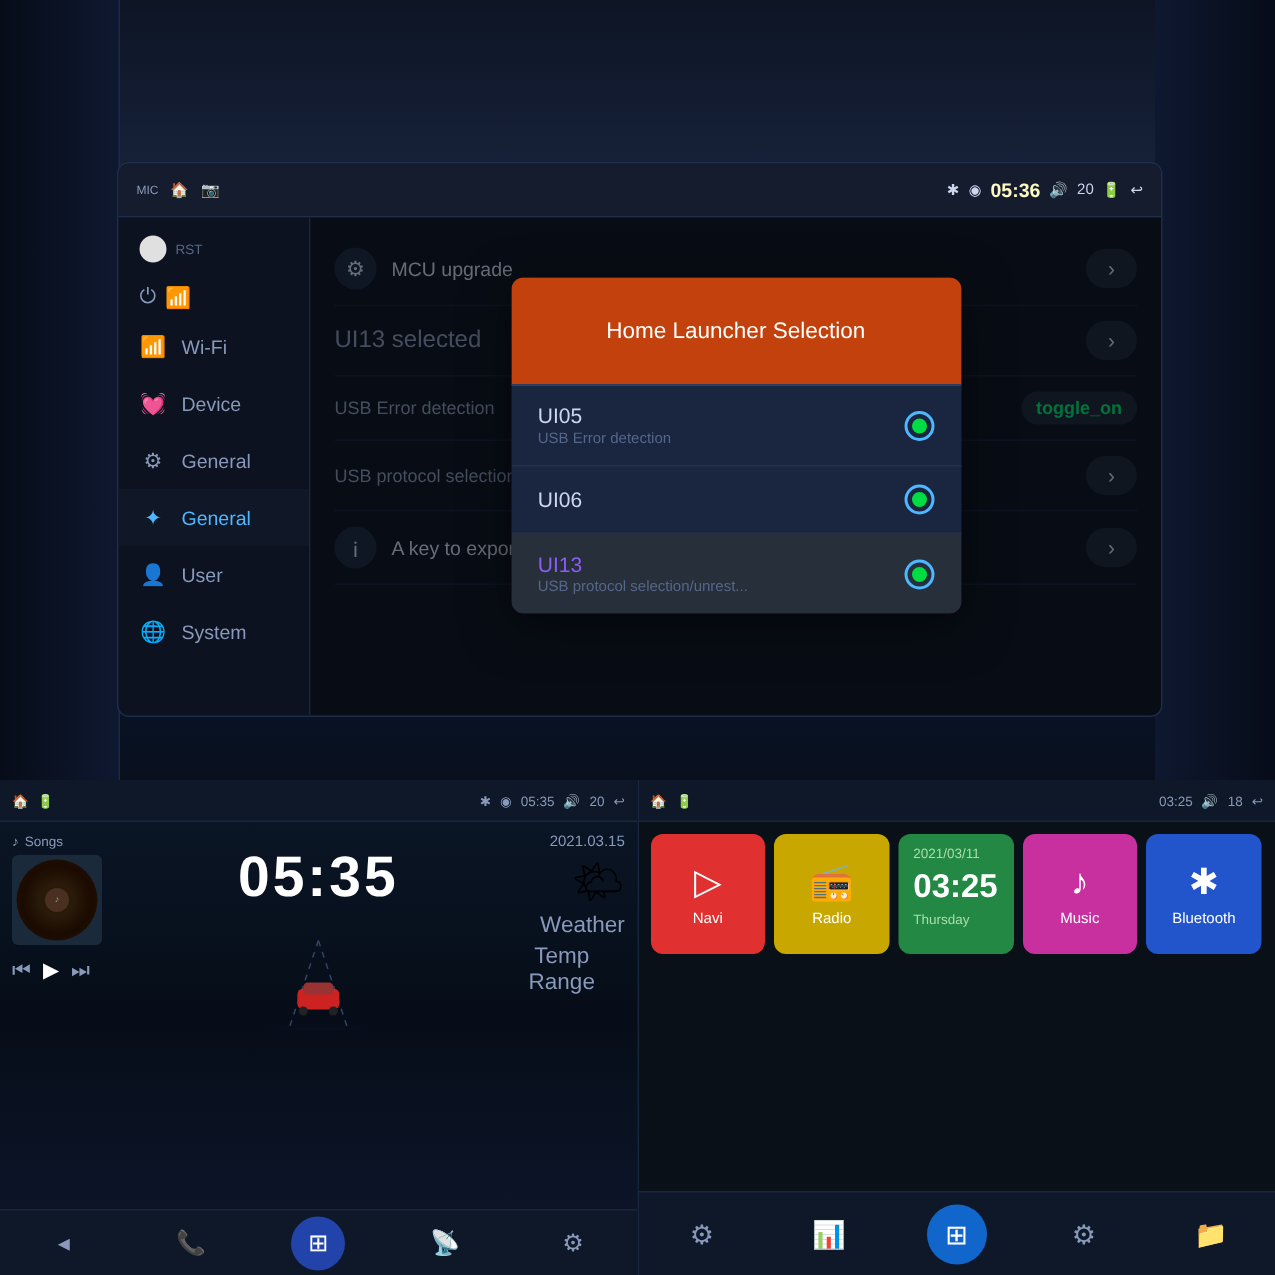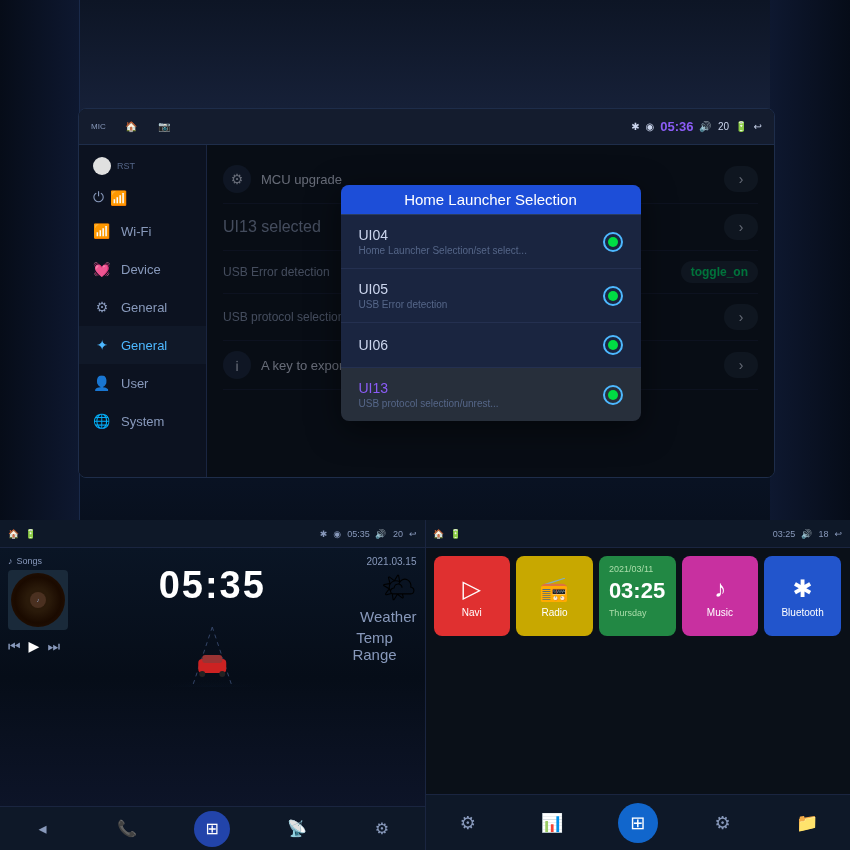--- a/index.html
+++ b/index.html
@@ -60,37 +60,37 @@
       display: flex;
       align-items: center;
       justify-content: space-between;
       padding: 0 12px;
       border-bottom: 1px solid #1e2d4a;
     }
 
     .header-left {
       display: flex;
       align-items: center;
-      gap: 20px;
+      gap: 8px;
       font-size: 10px;
       color: #8899bb;
     }
 
     .header-right {
       display: flex;
       align-items: center;
       gap: 6px;
       font-size: 10px;
       color: #ccd6ee;
     }
 
     .header-time {
       font-size: 13px;
       font-weight: bold;
-      color: #8b5cf6;
+      color: #fef9c3;
     }
 
     
     .screen-content {
       display: flex;
       height: calc(100% - 36px);
     }
 
     
     .sidebar {
@@ -222,22 +222,22 @@
 
     .popup {
       background: #1a2540;
       border-radius: 8px;
       width: 300px;
       overflow: hidden;
       box-shadow: 0 8px 32px rgba(0,0,0,0.5);
     }
 
     .popup-title {
-      background: #1d4ed8;
-      padding: 6px 18px;
+      background: #c2410c;
+      padding: 27px 18px;
       font-size: 15px;
       color: #ffffff;
       font-weight: 500;
       text-align: center;
       border-bottom: 1px solid #2a3d60;
     }
 
     .popup-item {
       display: flex;
       align-items: center;
@@ -665,29 +665,20 @@
             <div class="settings-icon-circle">ℹ</div>
             <span>A key to export</span>
           </div>
           <button class="chevron-btn">›</button>
         </div>
 
         <div class="popup-overlay">
           <div class="popup">
             <div class="popup-title">Home Launcher Selection</div>
 
-            <div class="popup-item">
-              <div class="popup-item-inner">
-                <span class="popup-item-label">UI04</span>
-                <span class="popup-item-sub">Home Launcher Selection/set select...</span>
-              </div>
-              <div class="radio-btn">
-                <div class="radio-dot"></div>
-              </div>
-            </div>
 
             <div class="popup-item">
               <div class="popup-item-inner">
                 <span class="popup-item-label">UI05</span>
                 <span class="popup-item-sub">USB Error detection</span>
               </div>
               <div class="radio-btn">
                 <div class="radio-dot"></div>
               </div>
             </div>

